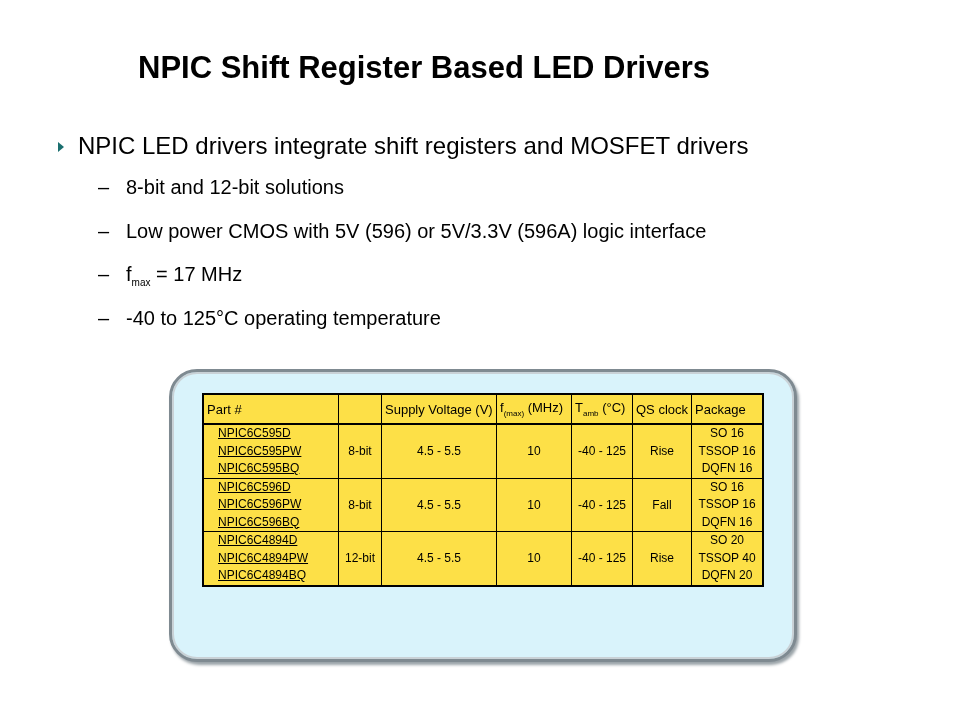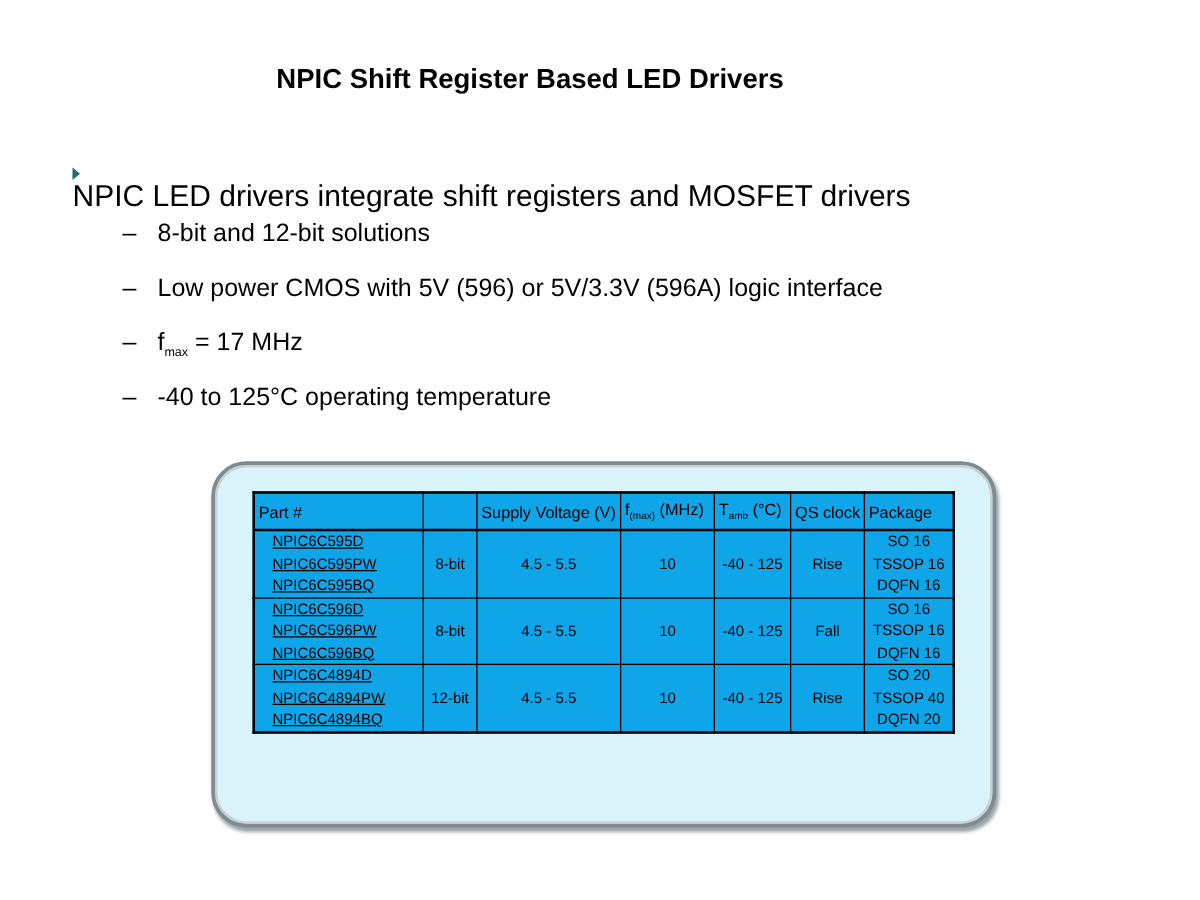--- a/index.html
+++ b/index.html
@@ -1,29 +1,29 @@
 <!DOCTYPE html>
 <html><head>
 <meta charset="utf-8">
 <style>
   html, body { margin:0; padding:0; }
   body { width:960px; height:720px; background:#ffffff; position:relative; overflow:hidden;
          font-family:"Liberation Sans", sans-serif; color:#000; }
   .title { position:absolute; left:0; top:50px; width:848px; text-align:center;
-           font-size:22px; font-weight:bold; }
-  .bullet { position:absolute; left:58px; top:132px; font-size:24px; display:flex; align-items:flex-start;flex-direction:column; }
+           font-size:31px; font-weight:bold; }
+  .bullet { position:absolute; left:58px; top:132px; font-size:24px; display:flex; align-items:center; }
   .tri { width:0; height:0; border-top:5px solid transparent; border-bottom:5px solid transparent;
          border-left:6px solid #1a6f6f; margin-right:14px; margin-top:2px; }
   .sub { position:absolute; left:98px; font-size:20px; display:flex; }
   .sub .dash { width:28px; }
   .sub sub { font-size:10px; }
   .panel { position:absolute; left:169px; top:369px; width:628px; height:293px;
            border-radius:28px; background:#d9f3fb;
            border:3px solid #7f8a91; box-shadow: inset 0 0 0 2px #c9d1d6, 2px 3px 3px #9aa3a8; box-sizing:border-box; }
-  table { position:absolute; left:202px; top:393px; border-collapse:collapse; background:#0ea5e9;
+  table { position:absolute; left:202px; top:393px; border-collapse:collapse; background:#fde047;
           font-size:12px; border:2px solid #000; }
   td, th { border:1px solid #000; padding:0; font-weight:normal; }
   th { height:28px; text-align:left; padding:0 3px; font-size:13px; white-space:nowrap; }
   thead tr { border-bottom:2px solid #000; }
   th sub { font-size:8px; }
   .rowgrp td { height:52px; text-align:center; }
   .parts { text-align:left !important; padding-left:14px !important; line-height:17.5px;text-decoration:underline; }
   .pkg { line-height:17.5px;margin-top:16px; }
 </style>
 </head>

